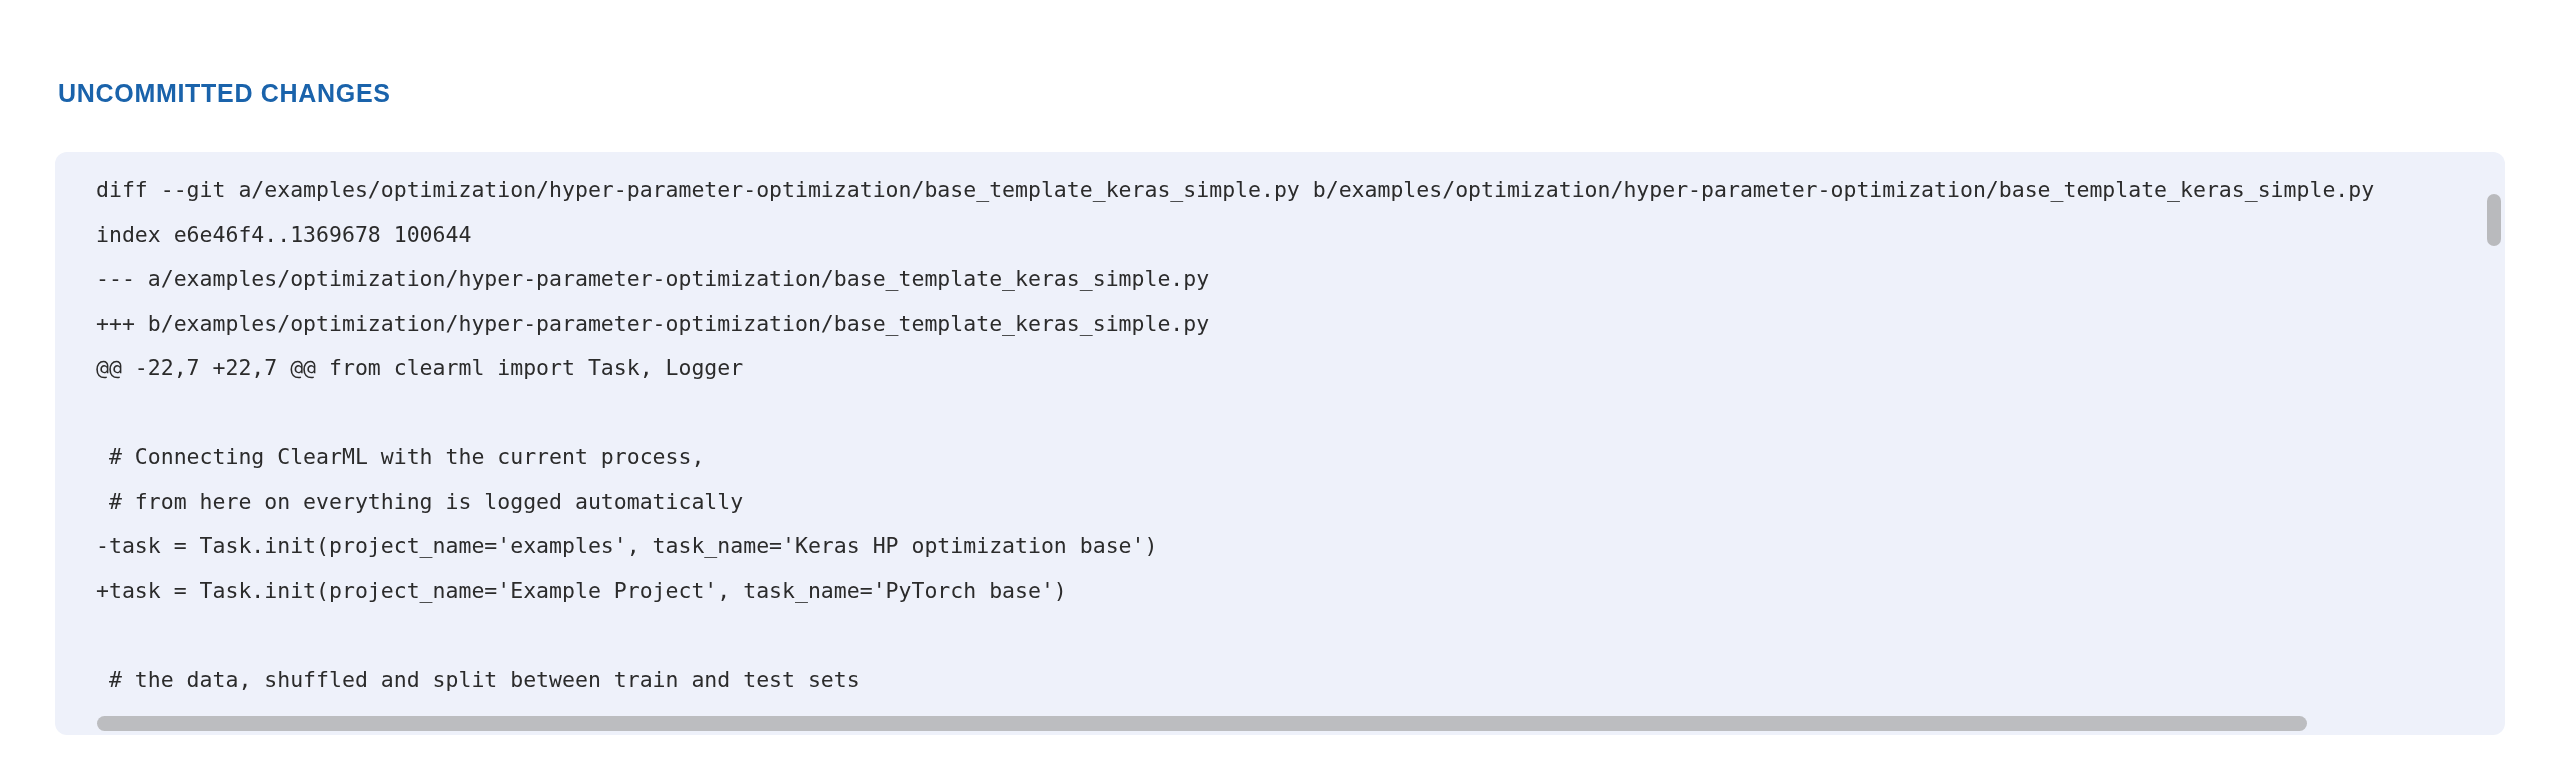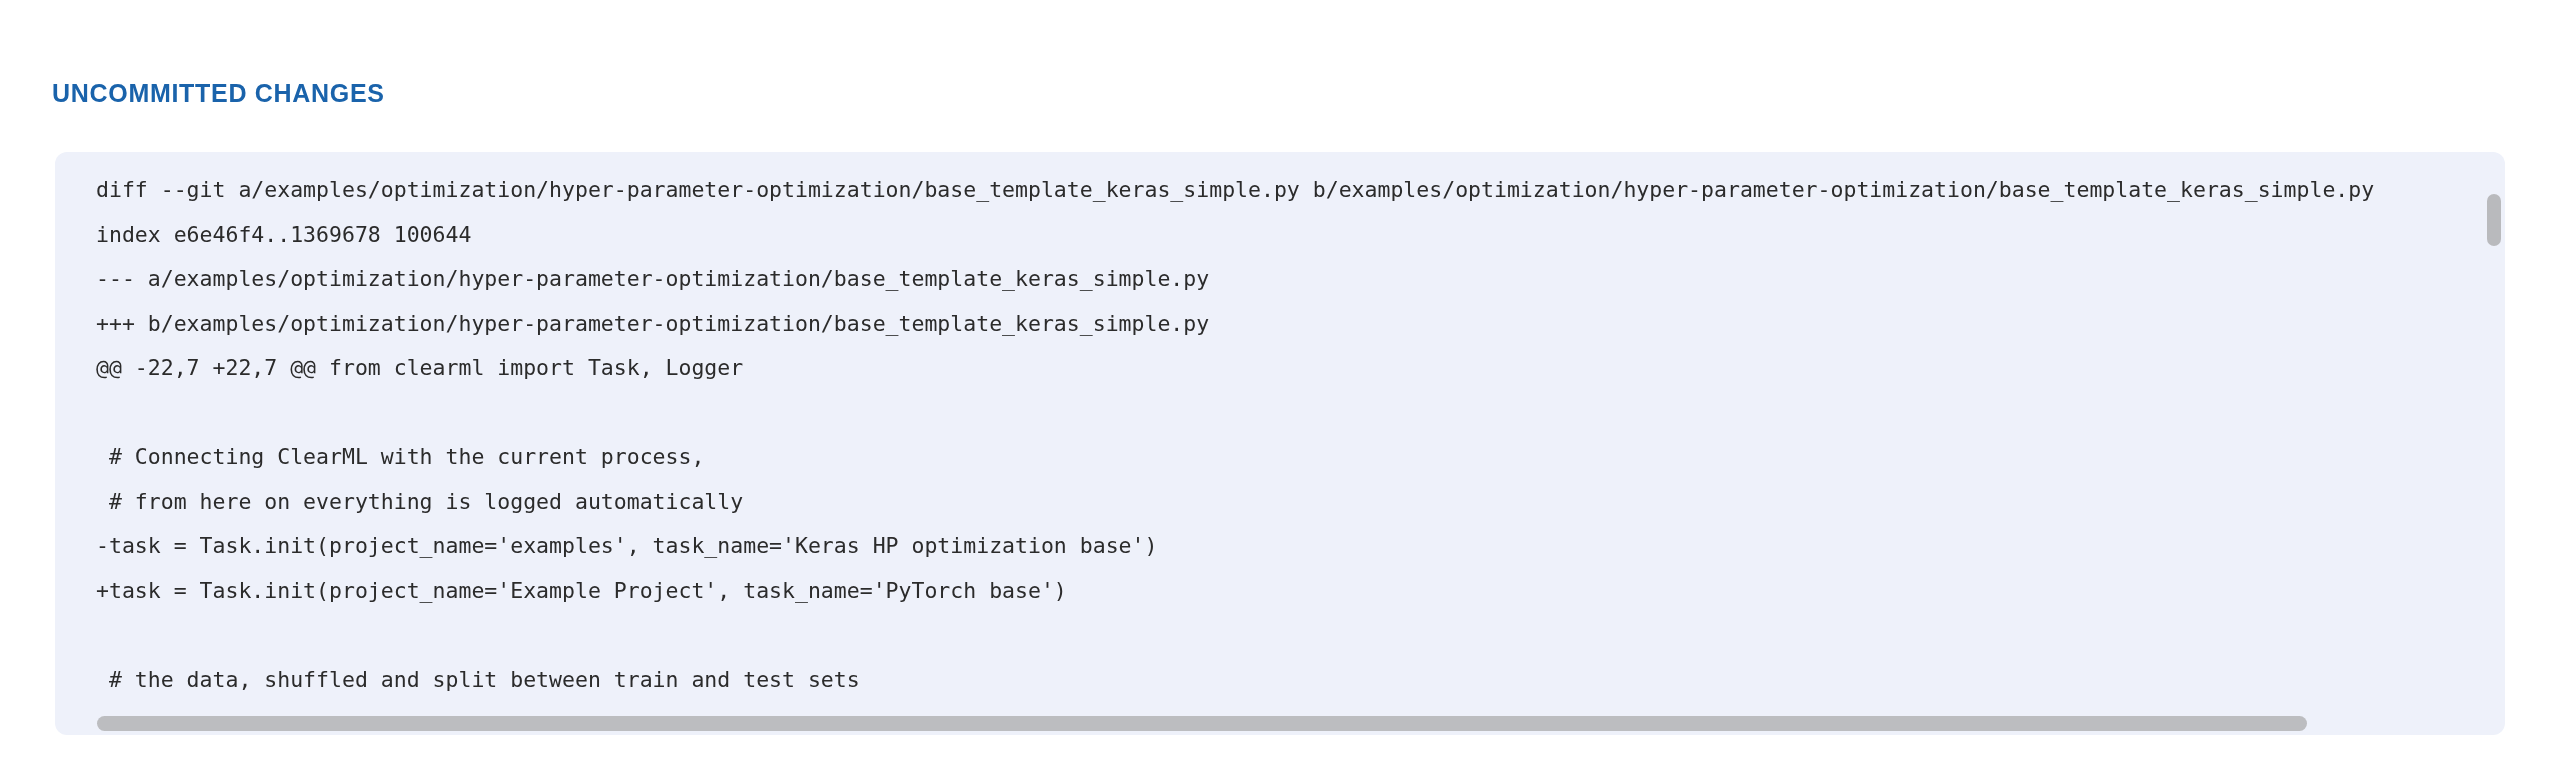--- a/index.html
+++ b/index.html
@@ -19,21 +19,21 @@
   .page {
     position: relative;
     width: 2558px;
     height: 763px;
     box-sizing: border-box;
   }
 
   
   .section-title {
     position: absolute;
-    left: 52px;
+    left: 58px;
     top: 78px;
     font-family: "Liberation Sans", sans-serif;
     font-size: 25px;
     font-weight: bold;
     letter-spacing: 0.7px;
     color: #1a63ab;
     text-transform: uppercase;
     white-space: nowrap;
     line-height: 30px;
     user-select: none;

